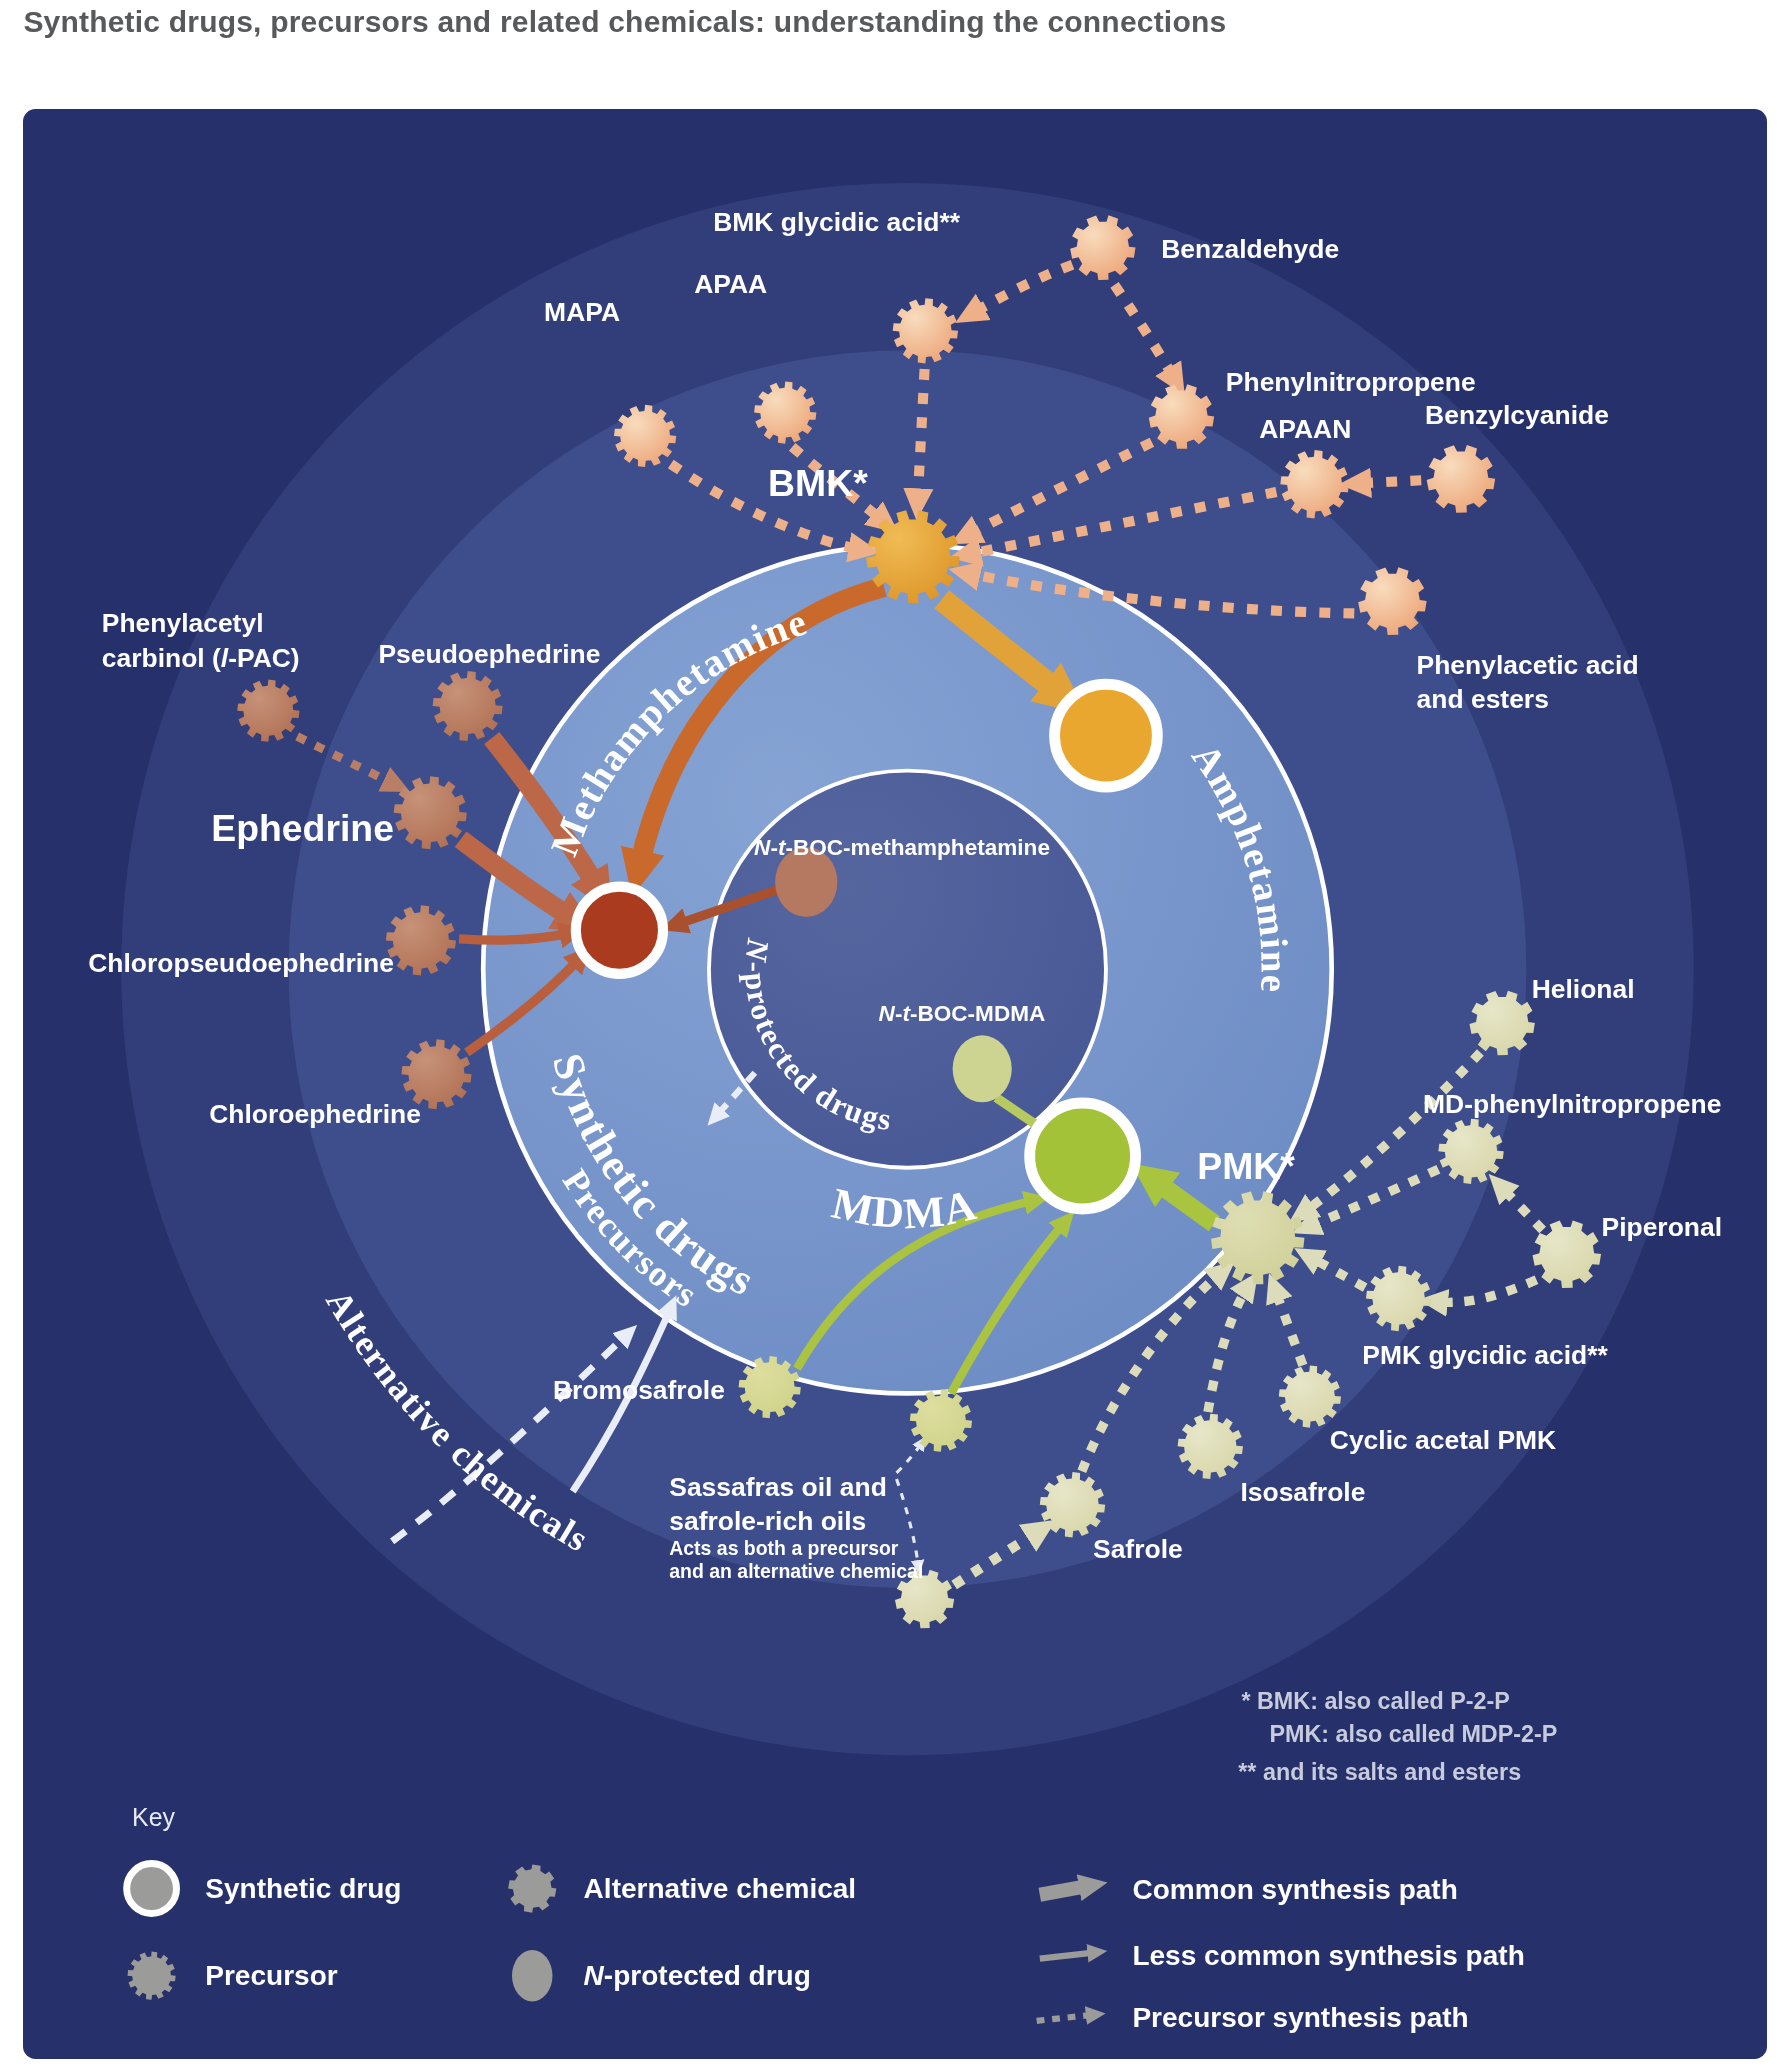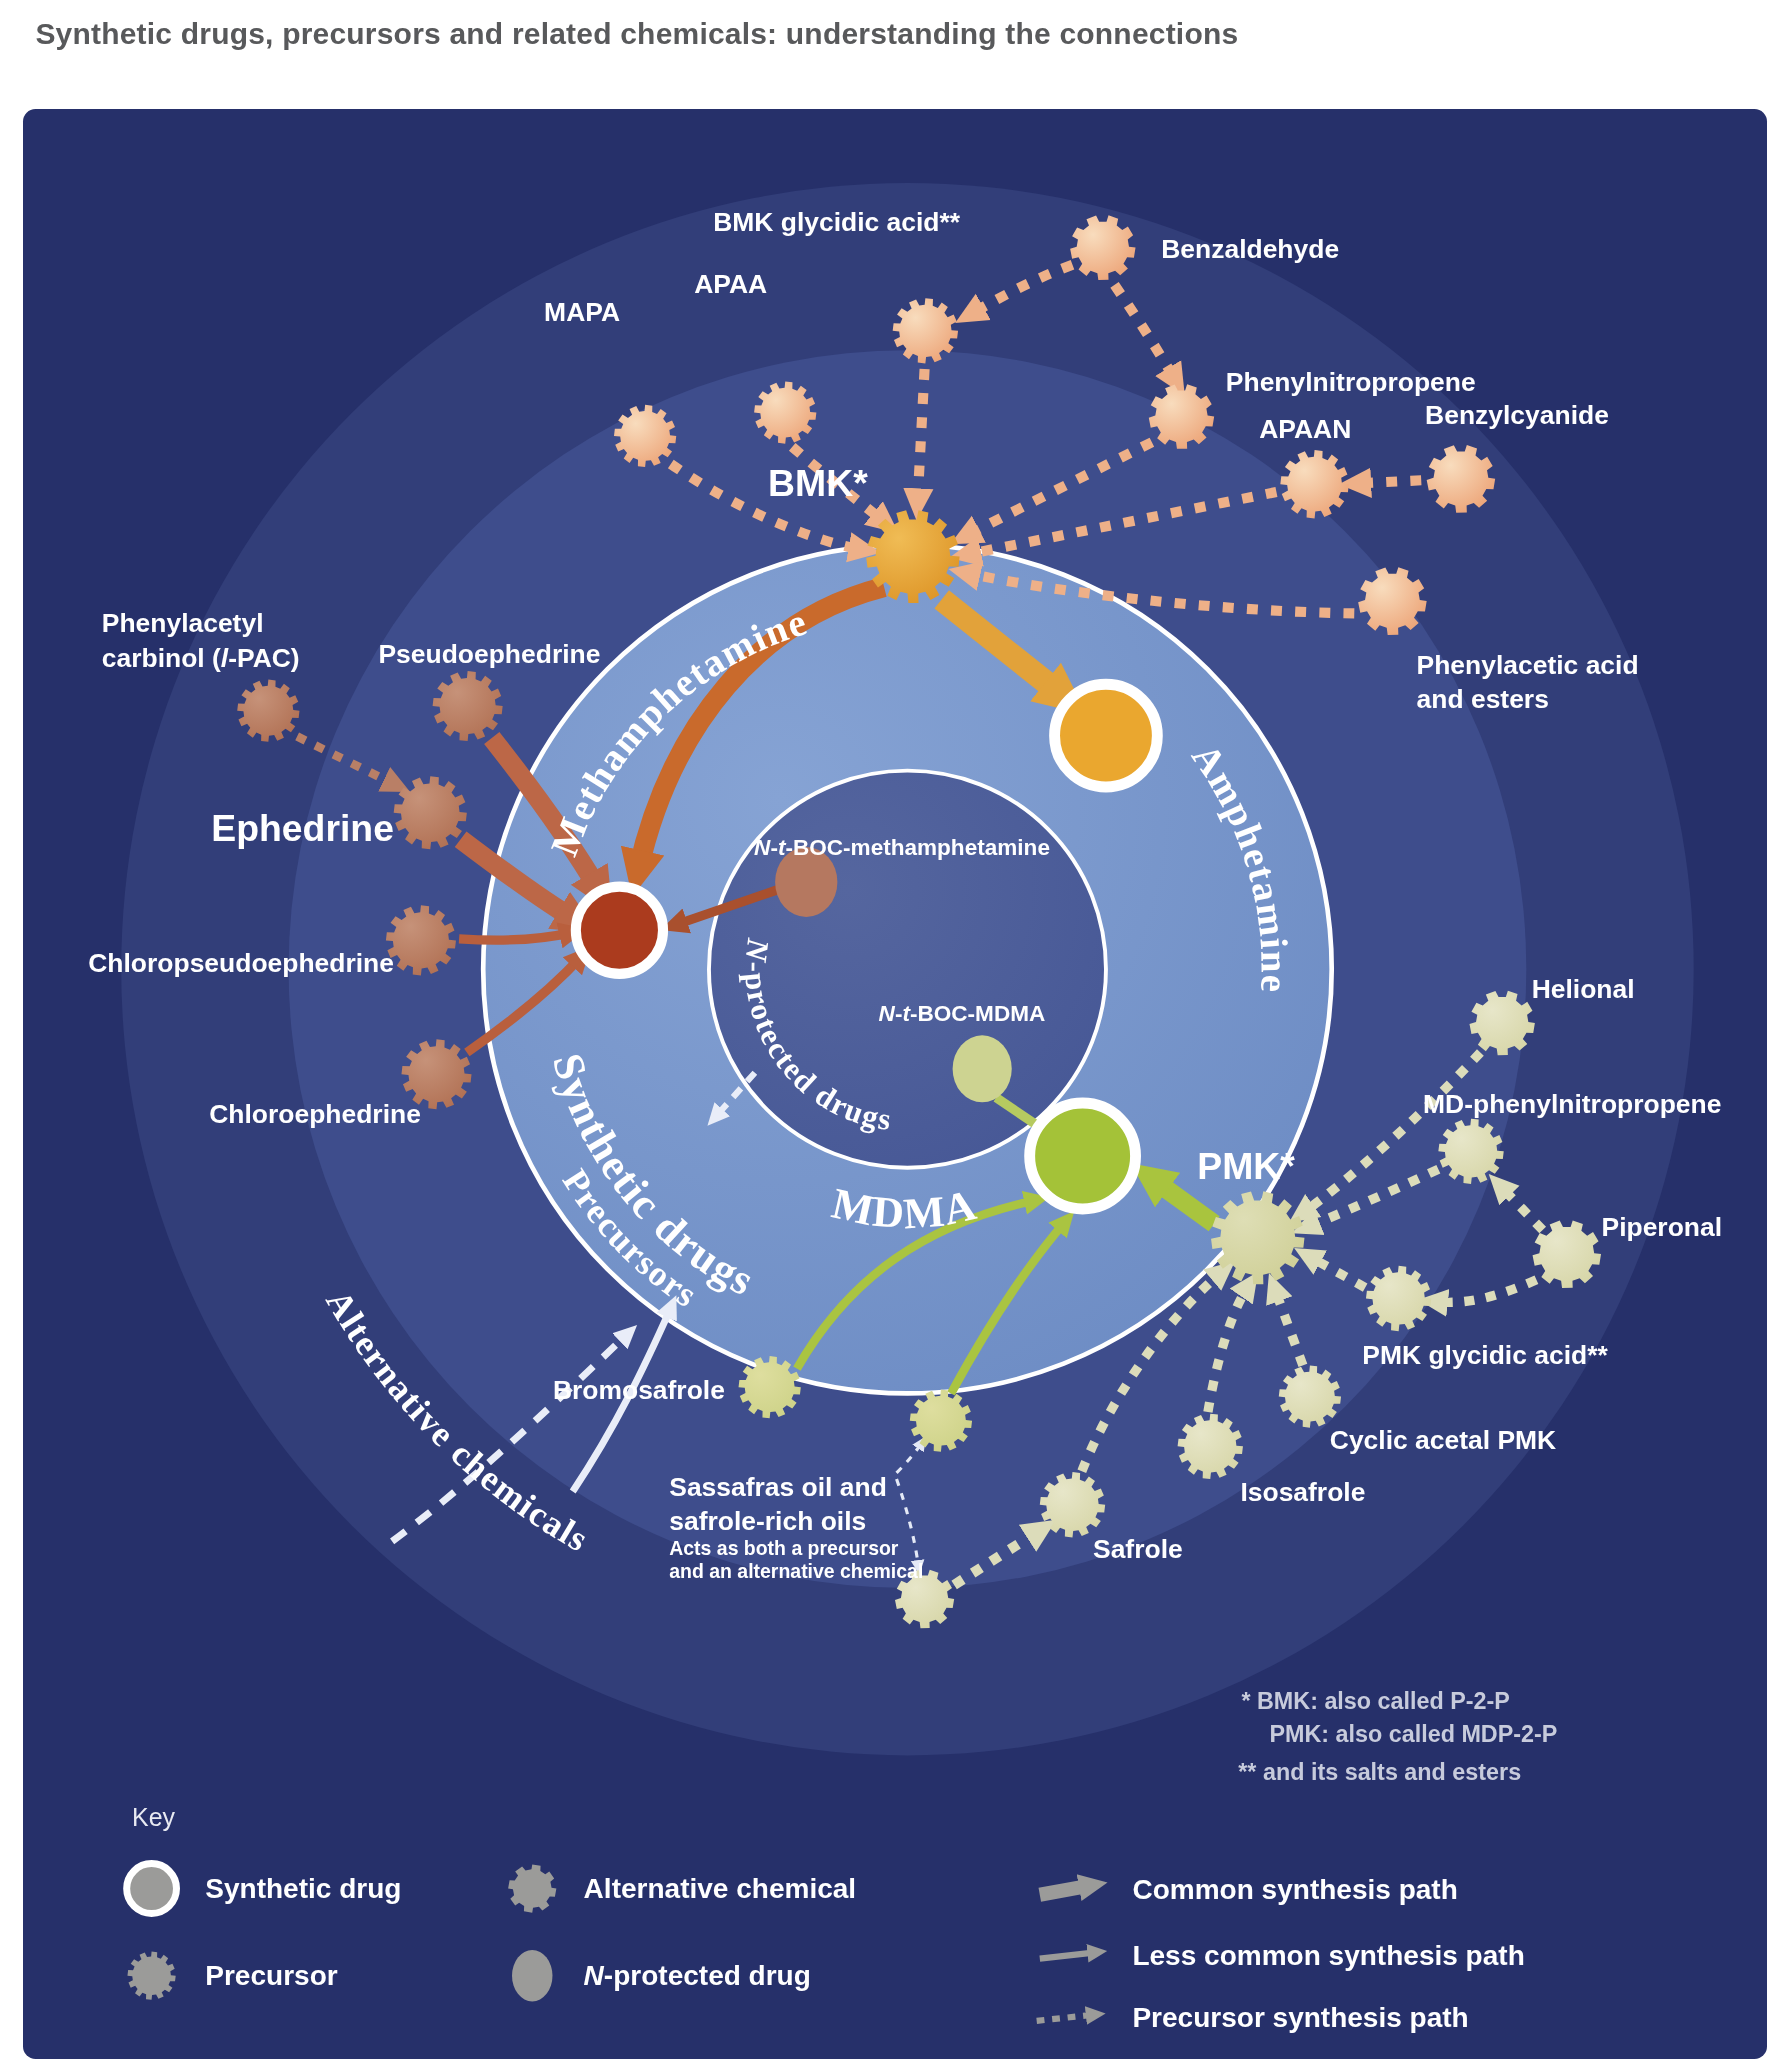--- a/index.html
+++ b/index.html
@@ -1,17 +1,17 @@
 <!DOCTYPE html>
 <html style="font-size:12.5px"><head>
 <meta charset="utf-8">
 <style>
   html,body{margin:0;padding:0;}
   body{width:1789px;height:2066px;background:#ffffff;font-family:"Liberation Sans",sans-serif;position:relative;}
-  .page-title{position:absolute;left:23.4px;top:4.7px;font-size:30px;font-weight:700;color:#58595b;letter-spacing:0.2px;margin:12px;text-align:center;}
+  .page-title{position:absolute;left:23.4px;top:4.7px;font-size:30px;font-weight:700;color:#58595b;letter-spacing:0.2px;margin:0;text-align:center;}
   .diagram-wrap{position:absolute;left:22.6px;top:109px;width:1744px;height:1950px;background:#26306a;border-radius:12.5px;overflow:hidden;}
   .diagram-wrap svg{display:block;width:1744px;height:1950px;}
   text{user-select:none;}
 </style>
 </head>
 <body>
 
 <div class="page">
   <h1 class="page-title">Synthetic drugs, precursors and related chemicals: understanding the connections</h1>
   <div class="diagram-wrap">

